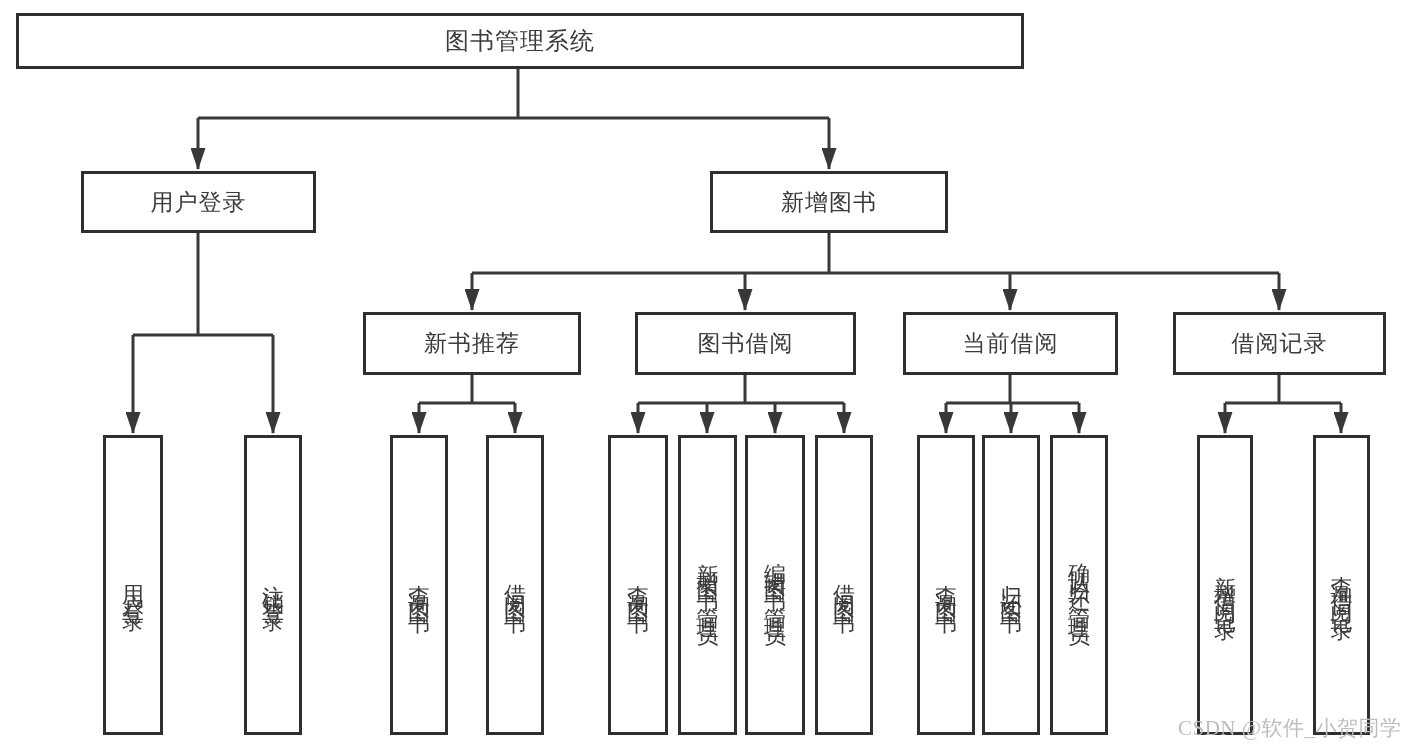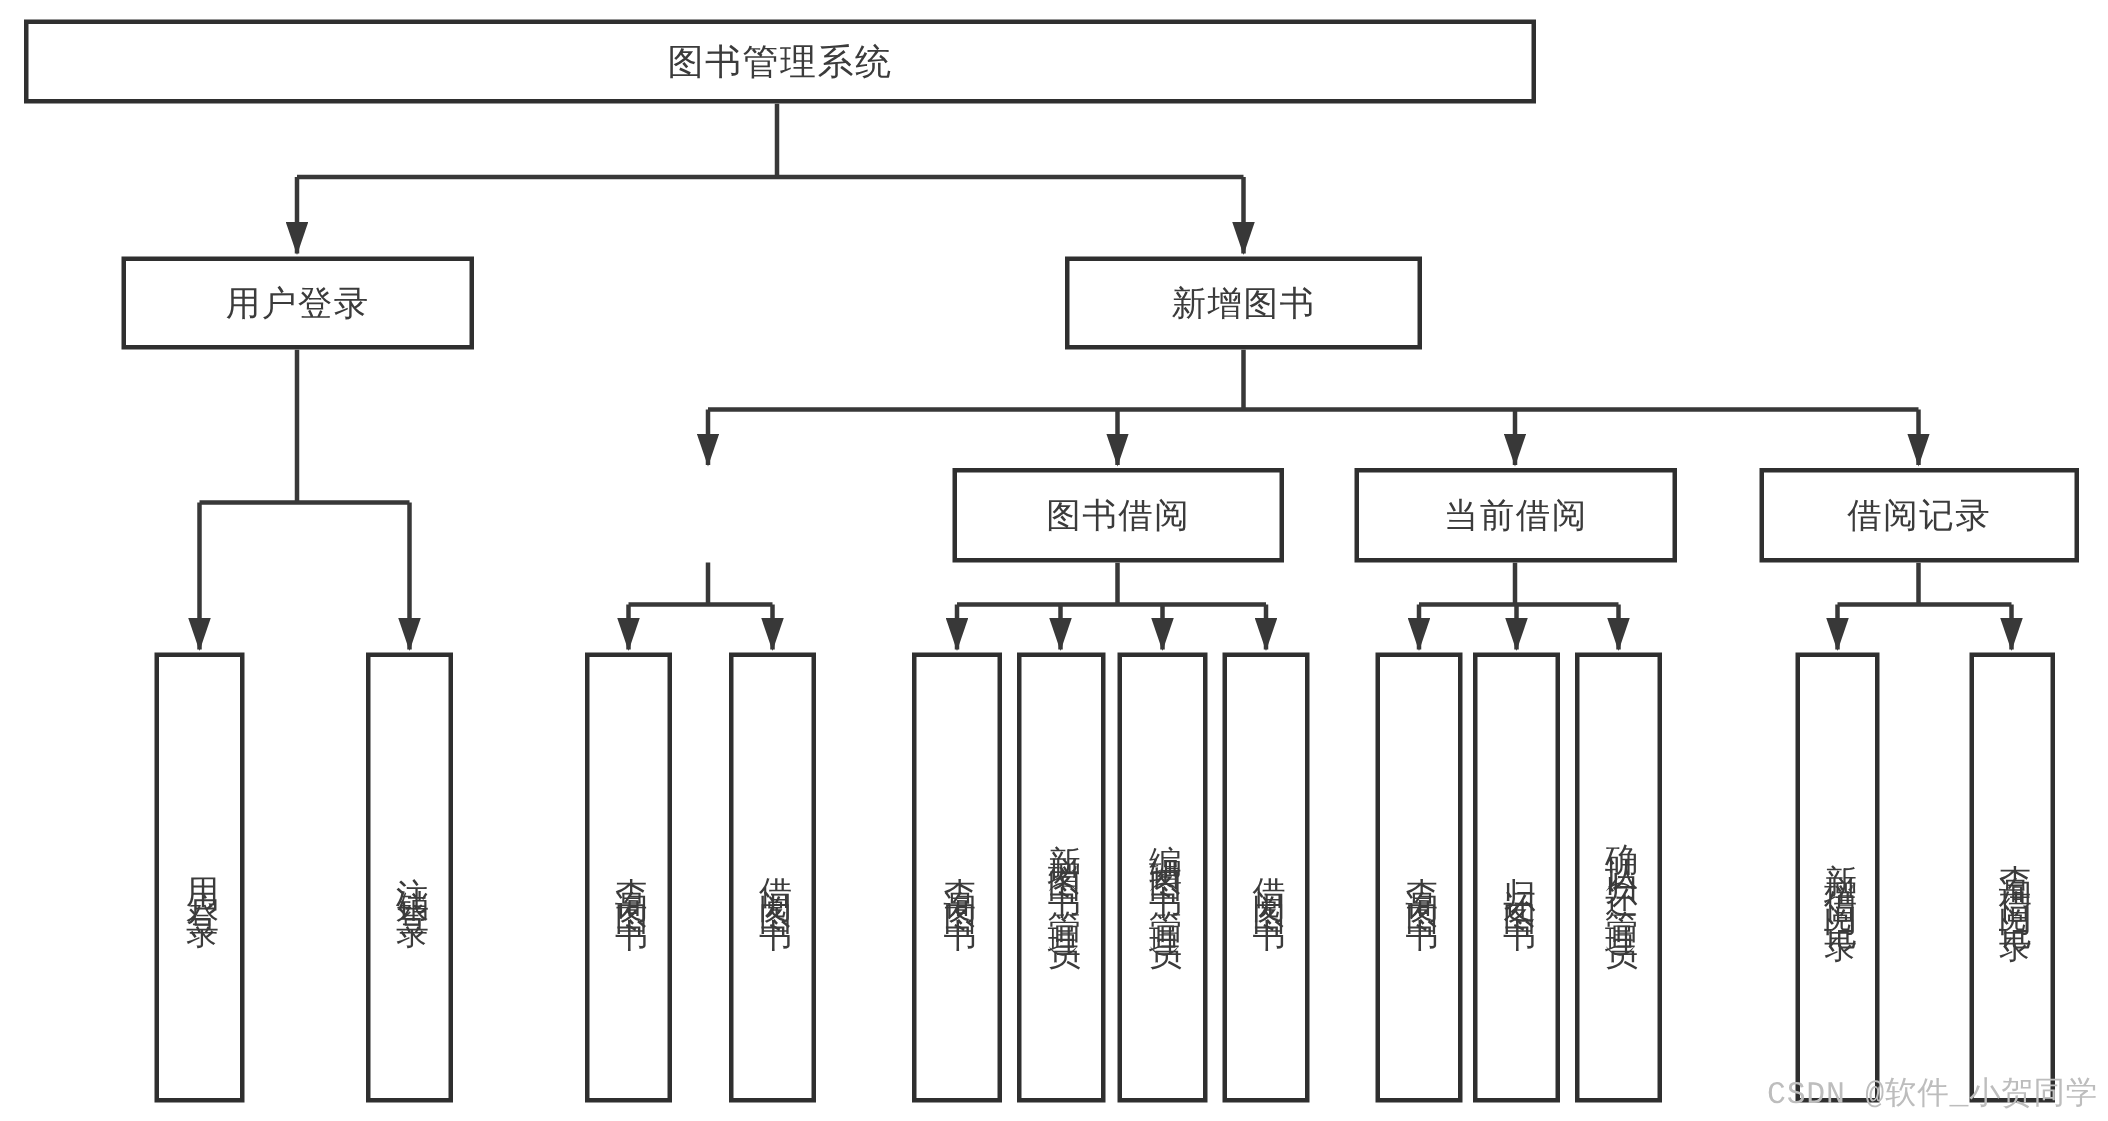--- a/index.html
+++ b/index.html
@@ -1,18 +1,18 @@
 <!DOCTYPE html>
 <html><head>
 <meta charset="utf-8">
 <style>
   html, body { margin:0; padding:0; background:#ffffff; }
   .canvas {
     position:relative; width:1405px; height:747px; background:#ffffff;
-    font-family:Liberation Mono, monospace; overflow:hidden;
+    font-family:Liberation Serif, serif; overflow:hidden;
   }
   svg.wires { position:absolute; left:0; top:0; }
   .wire  { stroke:#383838; stroke-width:3; fill:none; }
   .arrow { stroke:#383838; stroke-width:3; }
 
   .box {
     position:absolute; box-sizing:border-box; border:3px solid #2f2f2f;
     background:#ffffff; display:flex; align-items:center; justify-content:center;
     color:#3b3b3b; z-index:2;
   }
@@ -94,20 +94,23 @@
     <span>图书管理系统</span>
   </div>
 
   <div class="box hbox l2a">
     <span>用户登录</span>
   </div>
   <div class="box hbox l2b">
     <span>新增图书</span>
   </div>
 
+  <div class="box hbox l3a">
+    <span>新书推荐</span>
+  </div>
   <div class="box hbox l3b">
     <span>图书借阅</span>
   </div>
   <div class="box hbox l3c">
     <span>当前借阅</span>
   </div>
   <div class="box hbox l3d">
     <span>借阅记录</span>
   </div>
 

